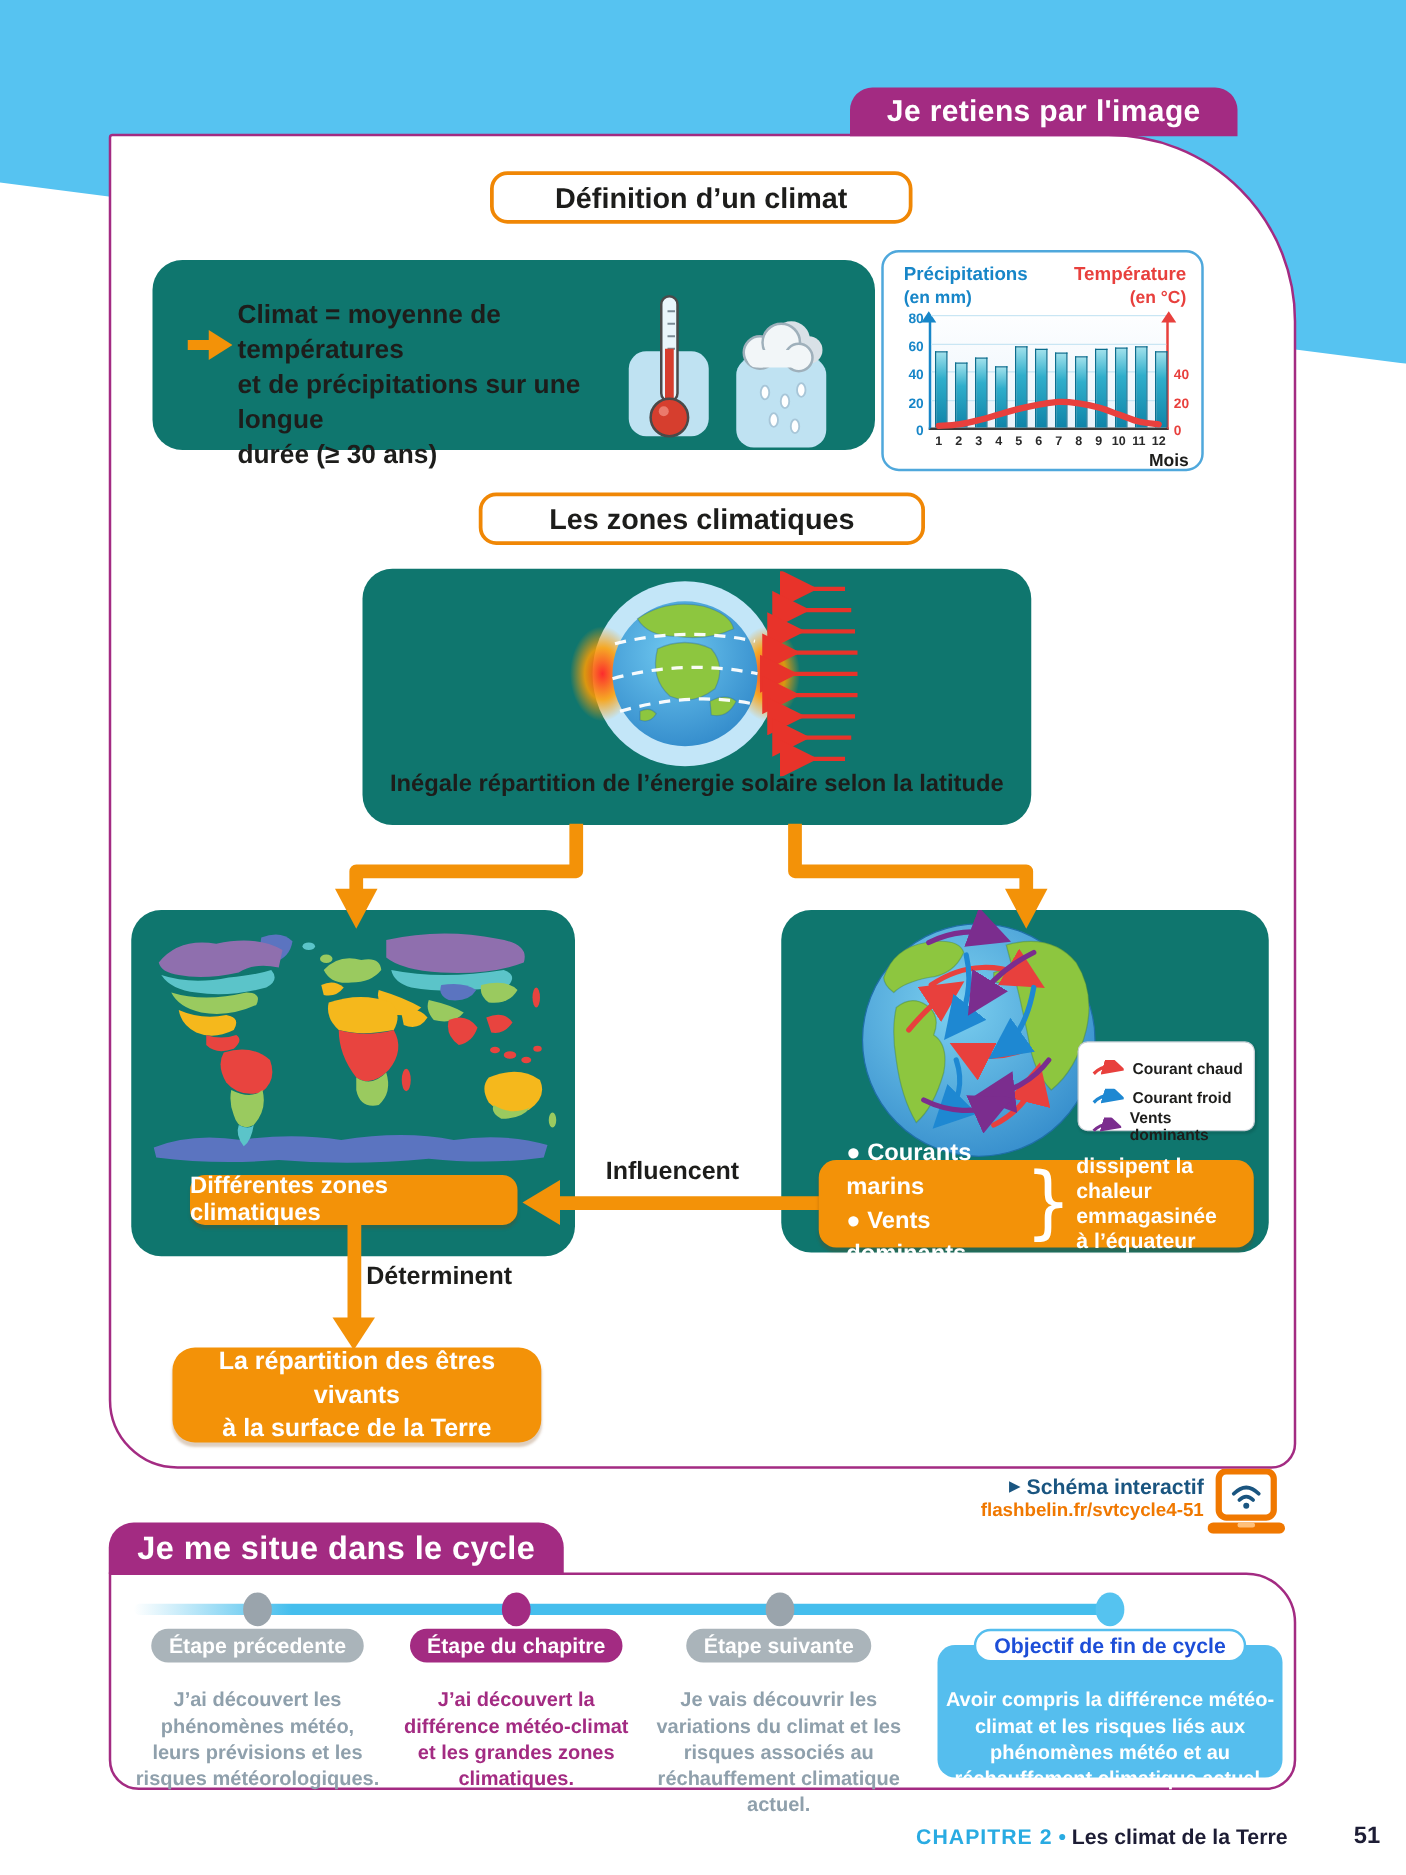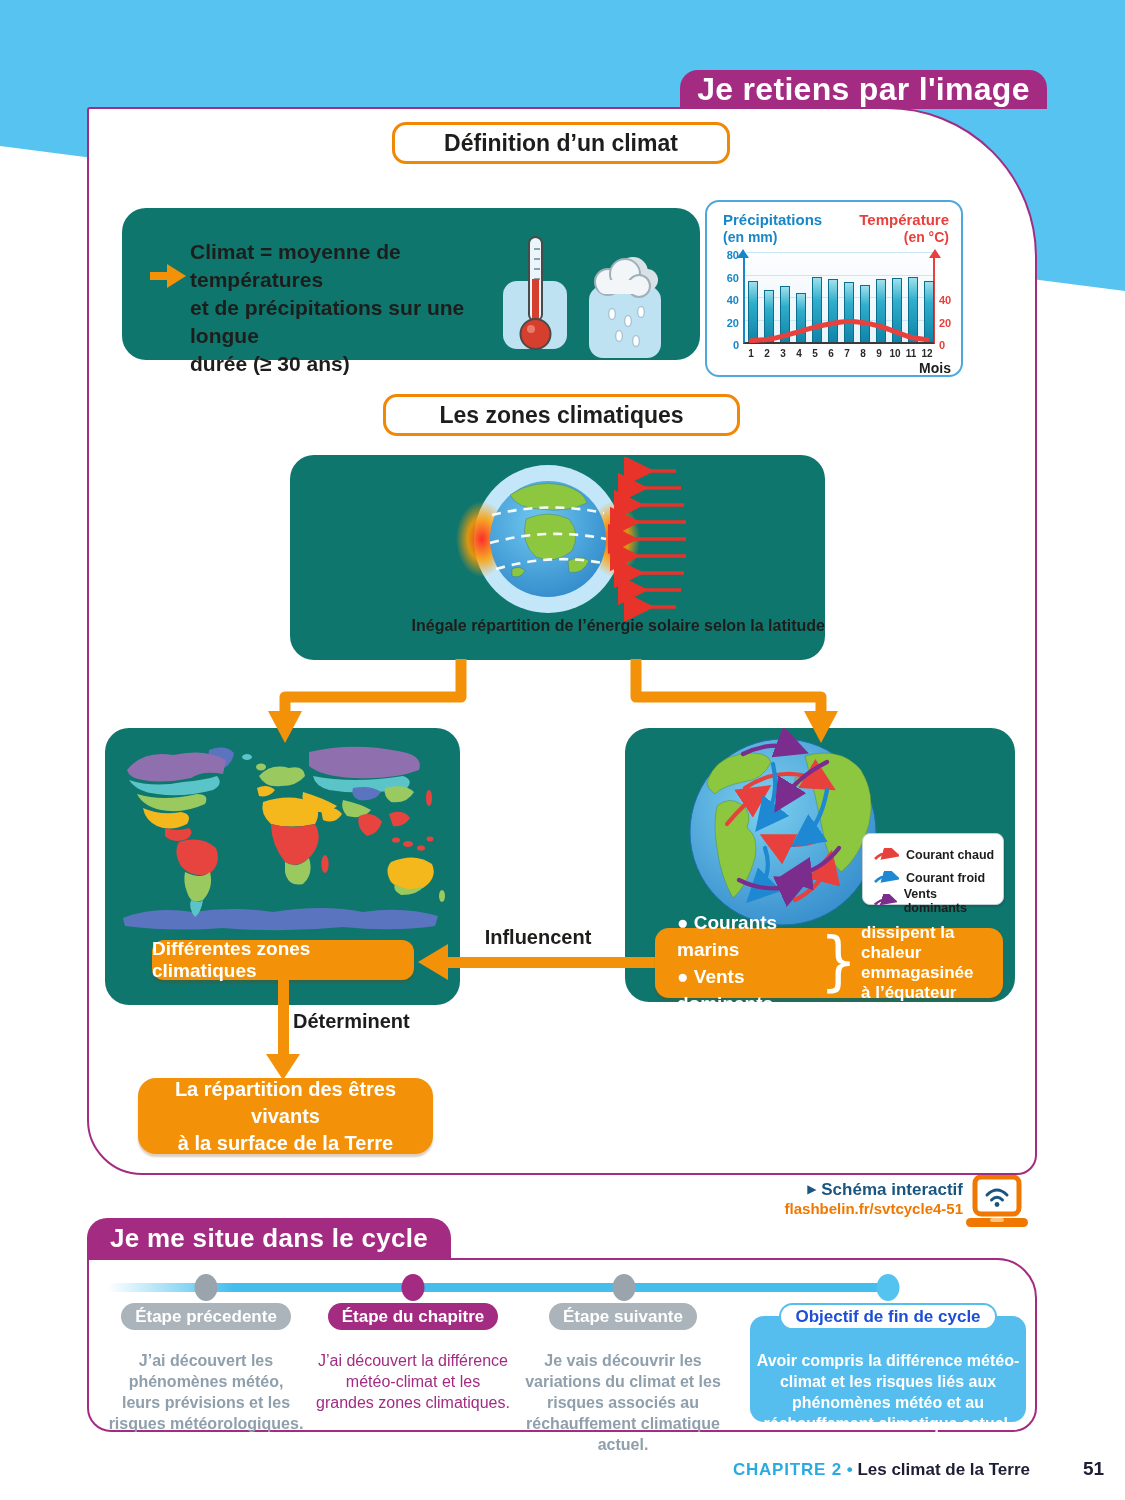--- a/index.html
+++ b/index.html
@@ -9,26 +9,26 @@
   
   .sky{position:absolute;left:0;top:0;width:1125px;height:300px;background:#56C3F1;
        clip-path:polygon(0 0,100% 0,100% 291px,0 146px)}
 
   
   .main-card{position:absolute;left:87px;top:107px;width:950px;height:1068px;background:#fff;
        border:2px solid #A32B82;border-radius:3px 150px 20px 55px}
 
   .ribbon{position:absolute;background:#A32B82;color:#fff;font-weight:800;
        display:flex;align-items:center;justify-content:center;letter-spacing:.3px}
-  #badge{left:680px;top:70px;width:367px;height:39px;border-radius:18px 18px 0 0;font-size:32px}
+  #badge{left:680px;top:70px;width:310px;height:39px;border-radius:18px 18px 0 0;font-size:24px}
   #cycle-ribbon{left:87px;top:1218px;width:364px;height:41px;border-radius:20px 20px 0 0;font-size:26px}
 
   .title-pill{position:absolute;background:#fff;border:3px solid #F08705;border-radius:14px;
        display:flex;align-items:center;justify-content:center;font-size:23px;font-weight:800;color:#1D1D1B}
-  #def-title{left:392px;top:122px;width:338px;height:42px}
+  #def-title{left:392px;top:137px;width:338px;height:42px}
   #zones-title{left:383px;top:394px;width:357px;height:42px}
 
   .panel{position:absolute;background:#0f766e;border-radius:24px}
   #def-panel{left:122px;top:208px;width:578px;height:152px}
   #energy-panel{left:290px;top:455px;width:535px;height:205px}
   #map-panel{left:105px;top:728px;width:355px;height:277px}
   #currents-panel{left:625px;top:728px;width:390px;height:274px}
 
   .def-text{position:absolute;left:68px;top:30px;width:310px;font-size:21px;line-height:28px;
        font-weight:800;color:#1D1D1B}
@@ -53,21 +53,21 @@
   #temp-svg{position:absolute;left:36px;top:52px;overflow:visible}
   #yl,#yr{position:absolute;top:52px;height:90px}
   #yl{left:2px;width:30px}
   #yr{left:232px;width:26px}
   #yl div{position:absolute;right:0;width:30px;text-align:right;font-size:11px;font-weight:800;color:#1786C8}
   #yr div{position:absolute;left:0;width:26px;text-align:left;font-size:11px;font-weight:800;color:#E8403D}
   #xlabels{position:absolute;left:36px;top:146px;width:192px;display:flex}
   #xlabels span{flex:1;text-align:center;font-size:10px;font-weight:800;color:#2A2A2A}
   #mois{position:absolute;right:10px;top:158px;font-size:14px;font-weight:800;color:#1D1D1B}
 
-  .caption{position:absolute;left:0;top:162px;width:100%;text-align:right;font-size:16px;
+  .caption{position:absolute;left:0;top:162px;width:100%;text-align:center;font-size:19px;
        font-weight:800;color:#1D1D1B}
 
   .orange-btn{position:absolute;background:#F39208;color:#fff;font-weight:800;border-radius:12px;
        display:flex;align-items:center;justify-content:center;box-shadow:0 3px 2px rgba(120,60,0,.25)}
   #zones-btn{left:152px;top:940px;width:262px;height:40px;font-size:19px}
   #result-box{left:138px;top:1078px;width:295px;height:76px;border-radius:18px;flex-direction:column;
        font-size:20px;line-height:27px;text-align:center}
 
   #currents-box{position:absolute;left:655px;top:928px;width:348px;height:70px;background:#F39208;
        border-radius:14px;box-shadow:0 3px 2px rgba(120,60,0,.25);display:flex;align-items:center;color:#fff}
@@ -112,21 +112,21 @@
   .col2{left:315px;top:1303px;width:196px}
   .col3{left:518px;top:1303px;width:210px}
   .col4{left:748px;top:1303px;width:280px}
   .pill{display:inline-block;height:27px;line-height:27px;padding:0 14px;border-radius:14px;
        font-size:17px;font-weight:800;color:#fff}
   .pill.gray{background:#AAB4BA}
   .pill.magenta{background:#A32B82}
   .pill.objective{background:#fff;color:#1d4ed8;border:2px solid #55BEEE;line-height:23px}
   .step-text{margin-top:20px;font-size:16px;font-weight:700;line-height:21px}
   .gray-t{color:#8FA0AC}
-  .magenta-t{color:#A32B82;font-weight:400}
+  .magenta-t{color:#A32B82;font-weight:700}
   .white-t{color:#fff;font-weight:800;padding:0 2px}
   #objective-box{position:absolute;left:750px;top:1316px;width:276px;height:106px;
        background:#55BEEE;border-radius:14px}
 
   
   #footer{position:absolute;left:690px;top:1460px;width:340px;text-align:right;font-size:17px;white-space:nowrap}
   #footer .chap{color:#29ABE2;font-weight:800;letter-spacing:.8px}
   #footer .bullet{color:#29ABE2;font-weight:800}
   #footer .chap-title{color:#1D1D35;font-weight:700}
   #page-num{position:absolute;left:1083px;top:1458px;font-size:19px;font-weight:800;color:#1D1D35}

